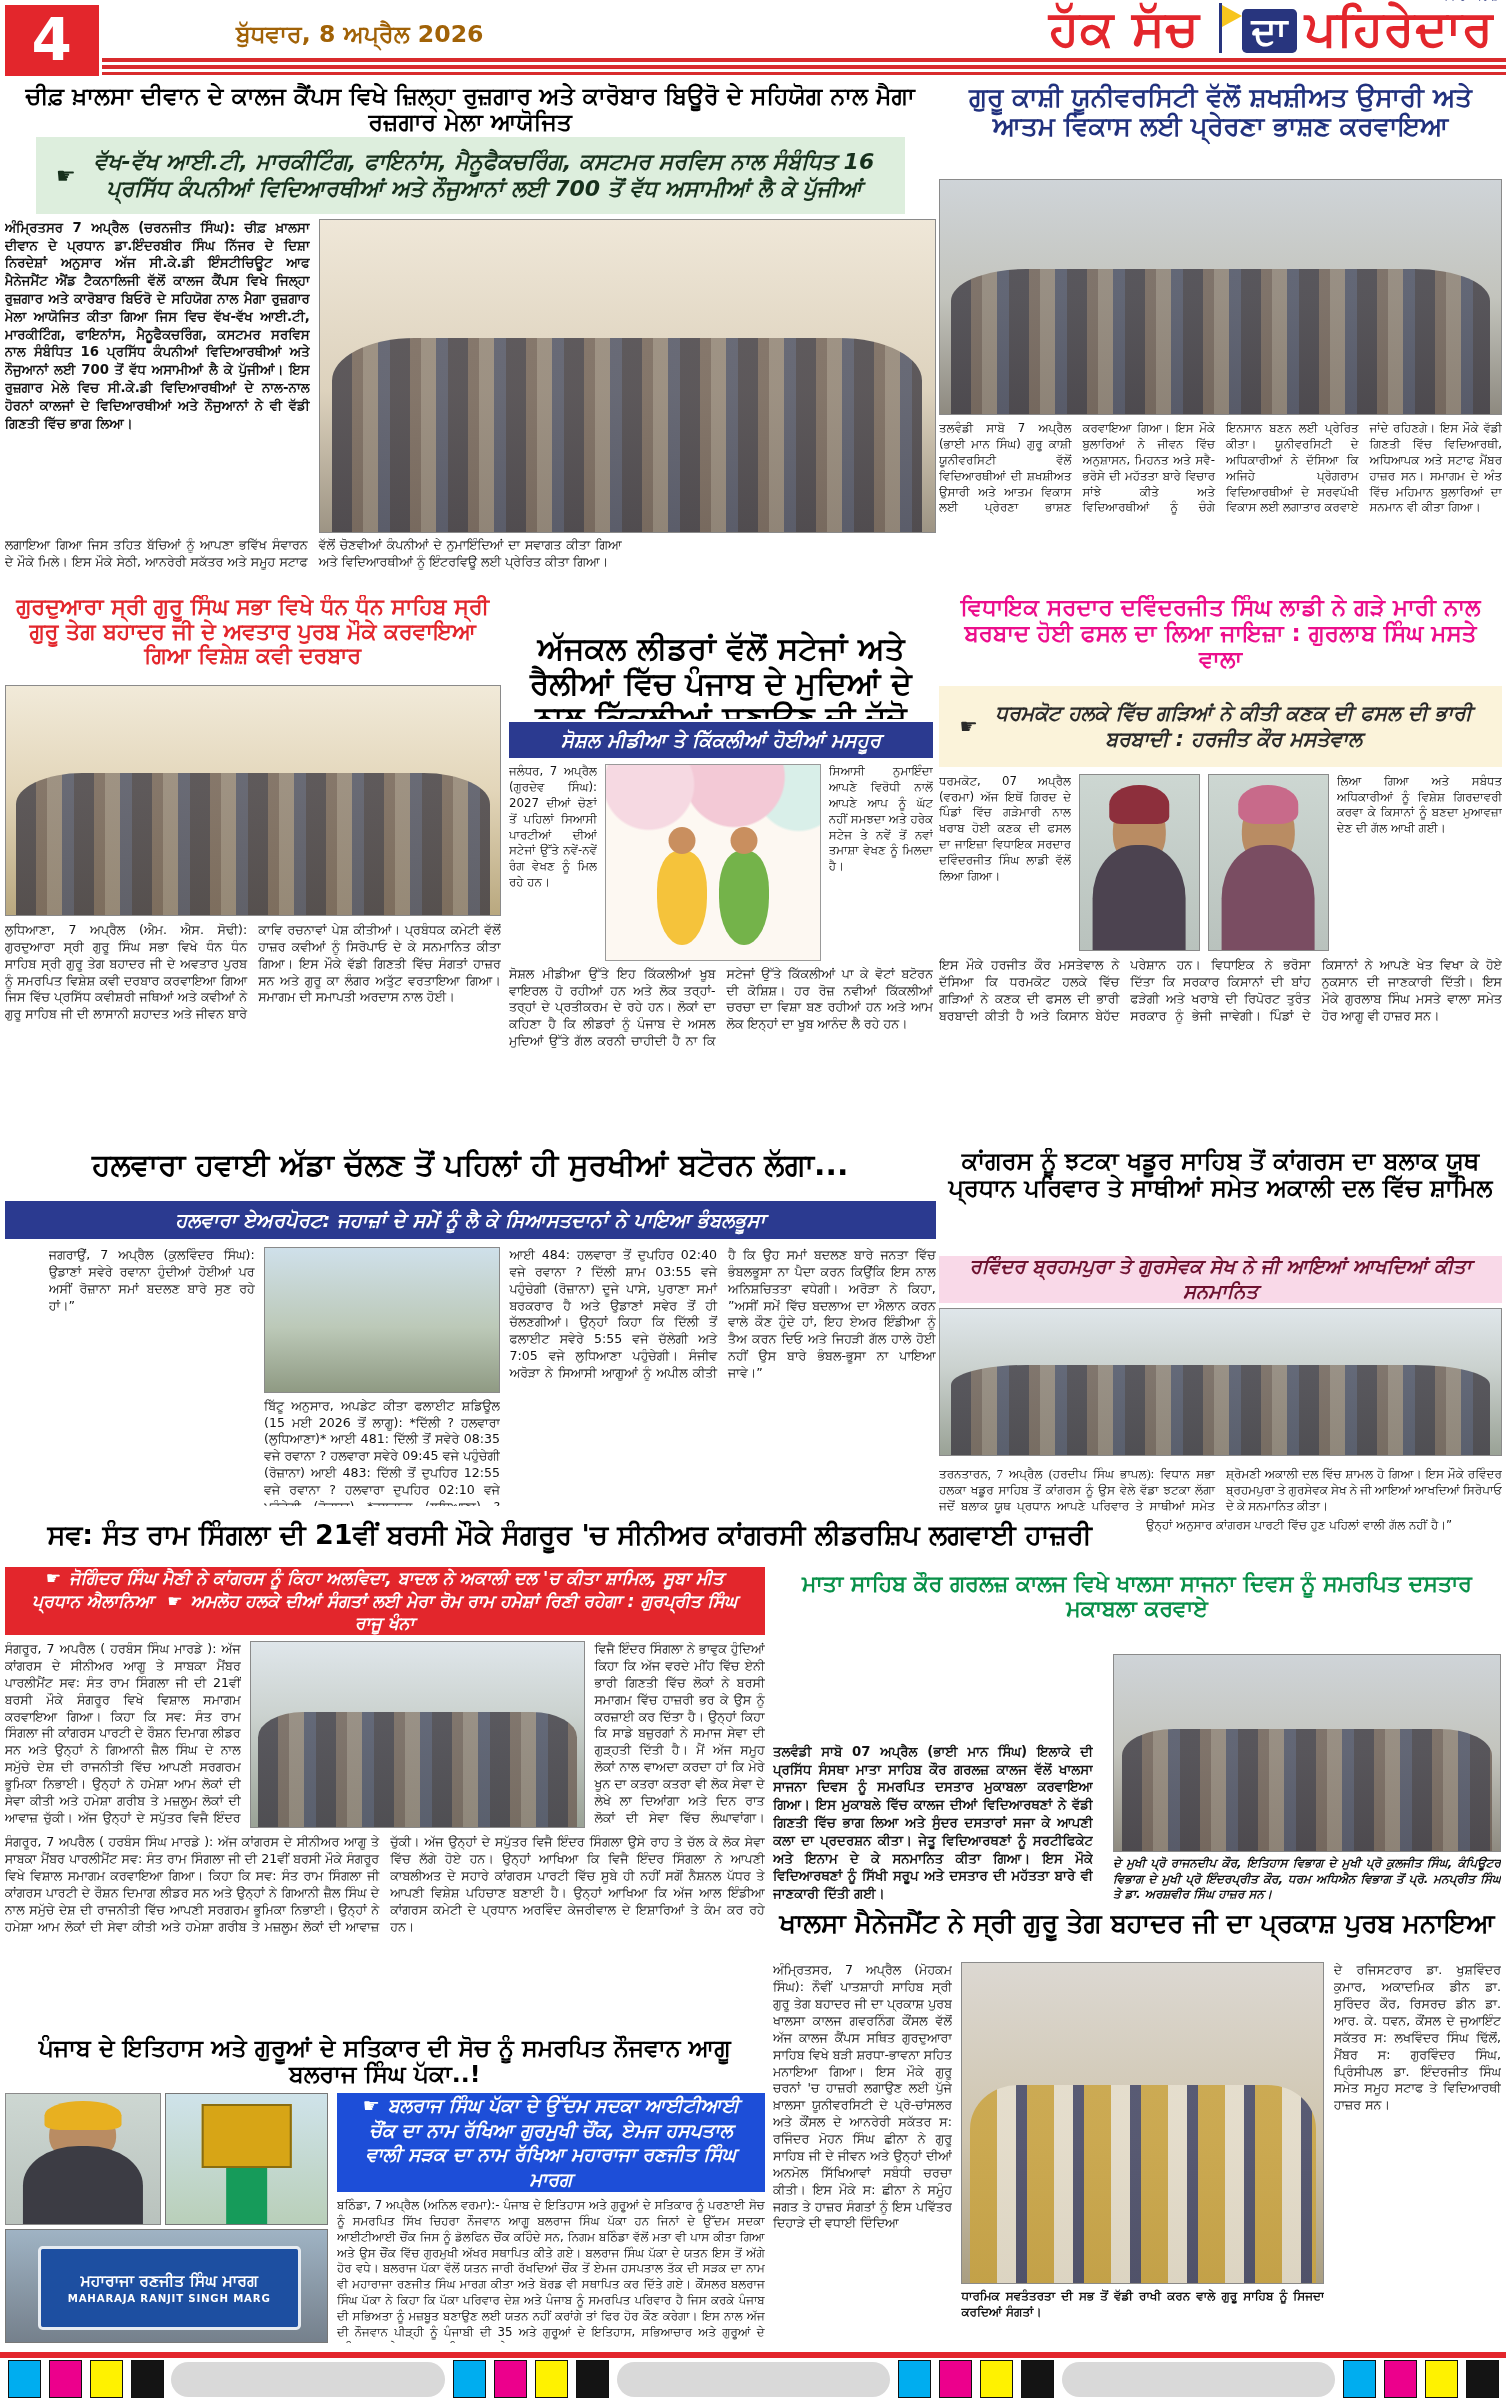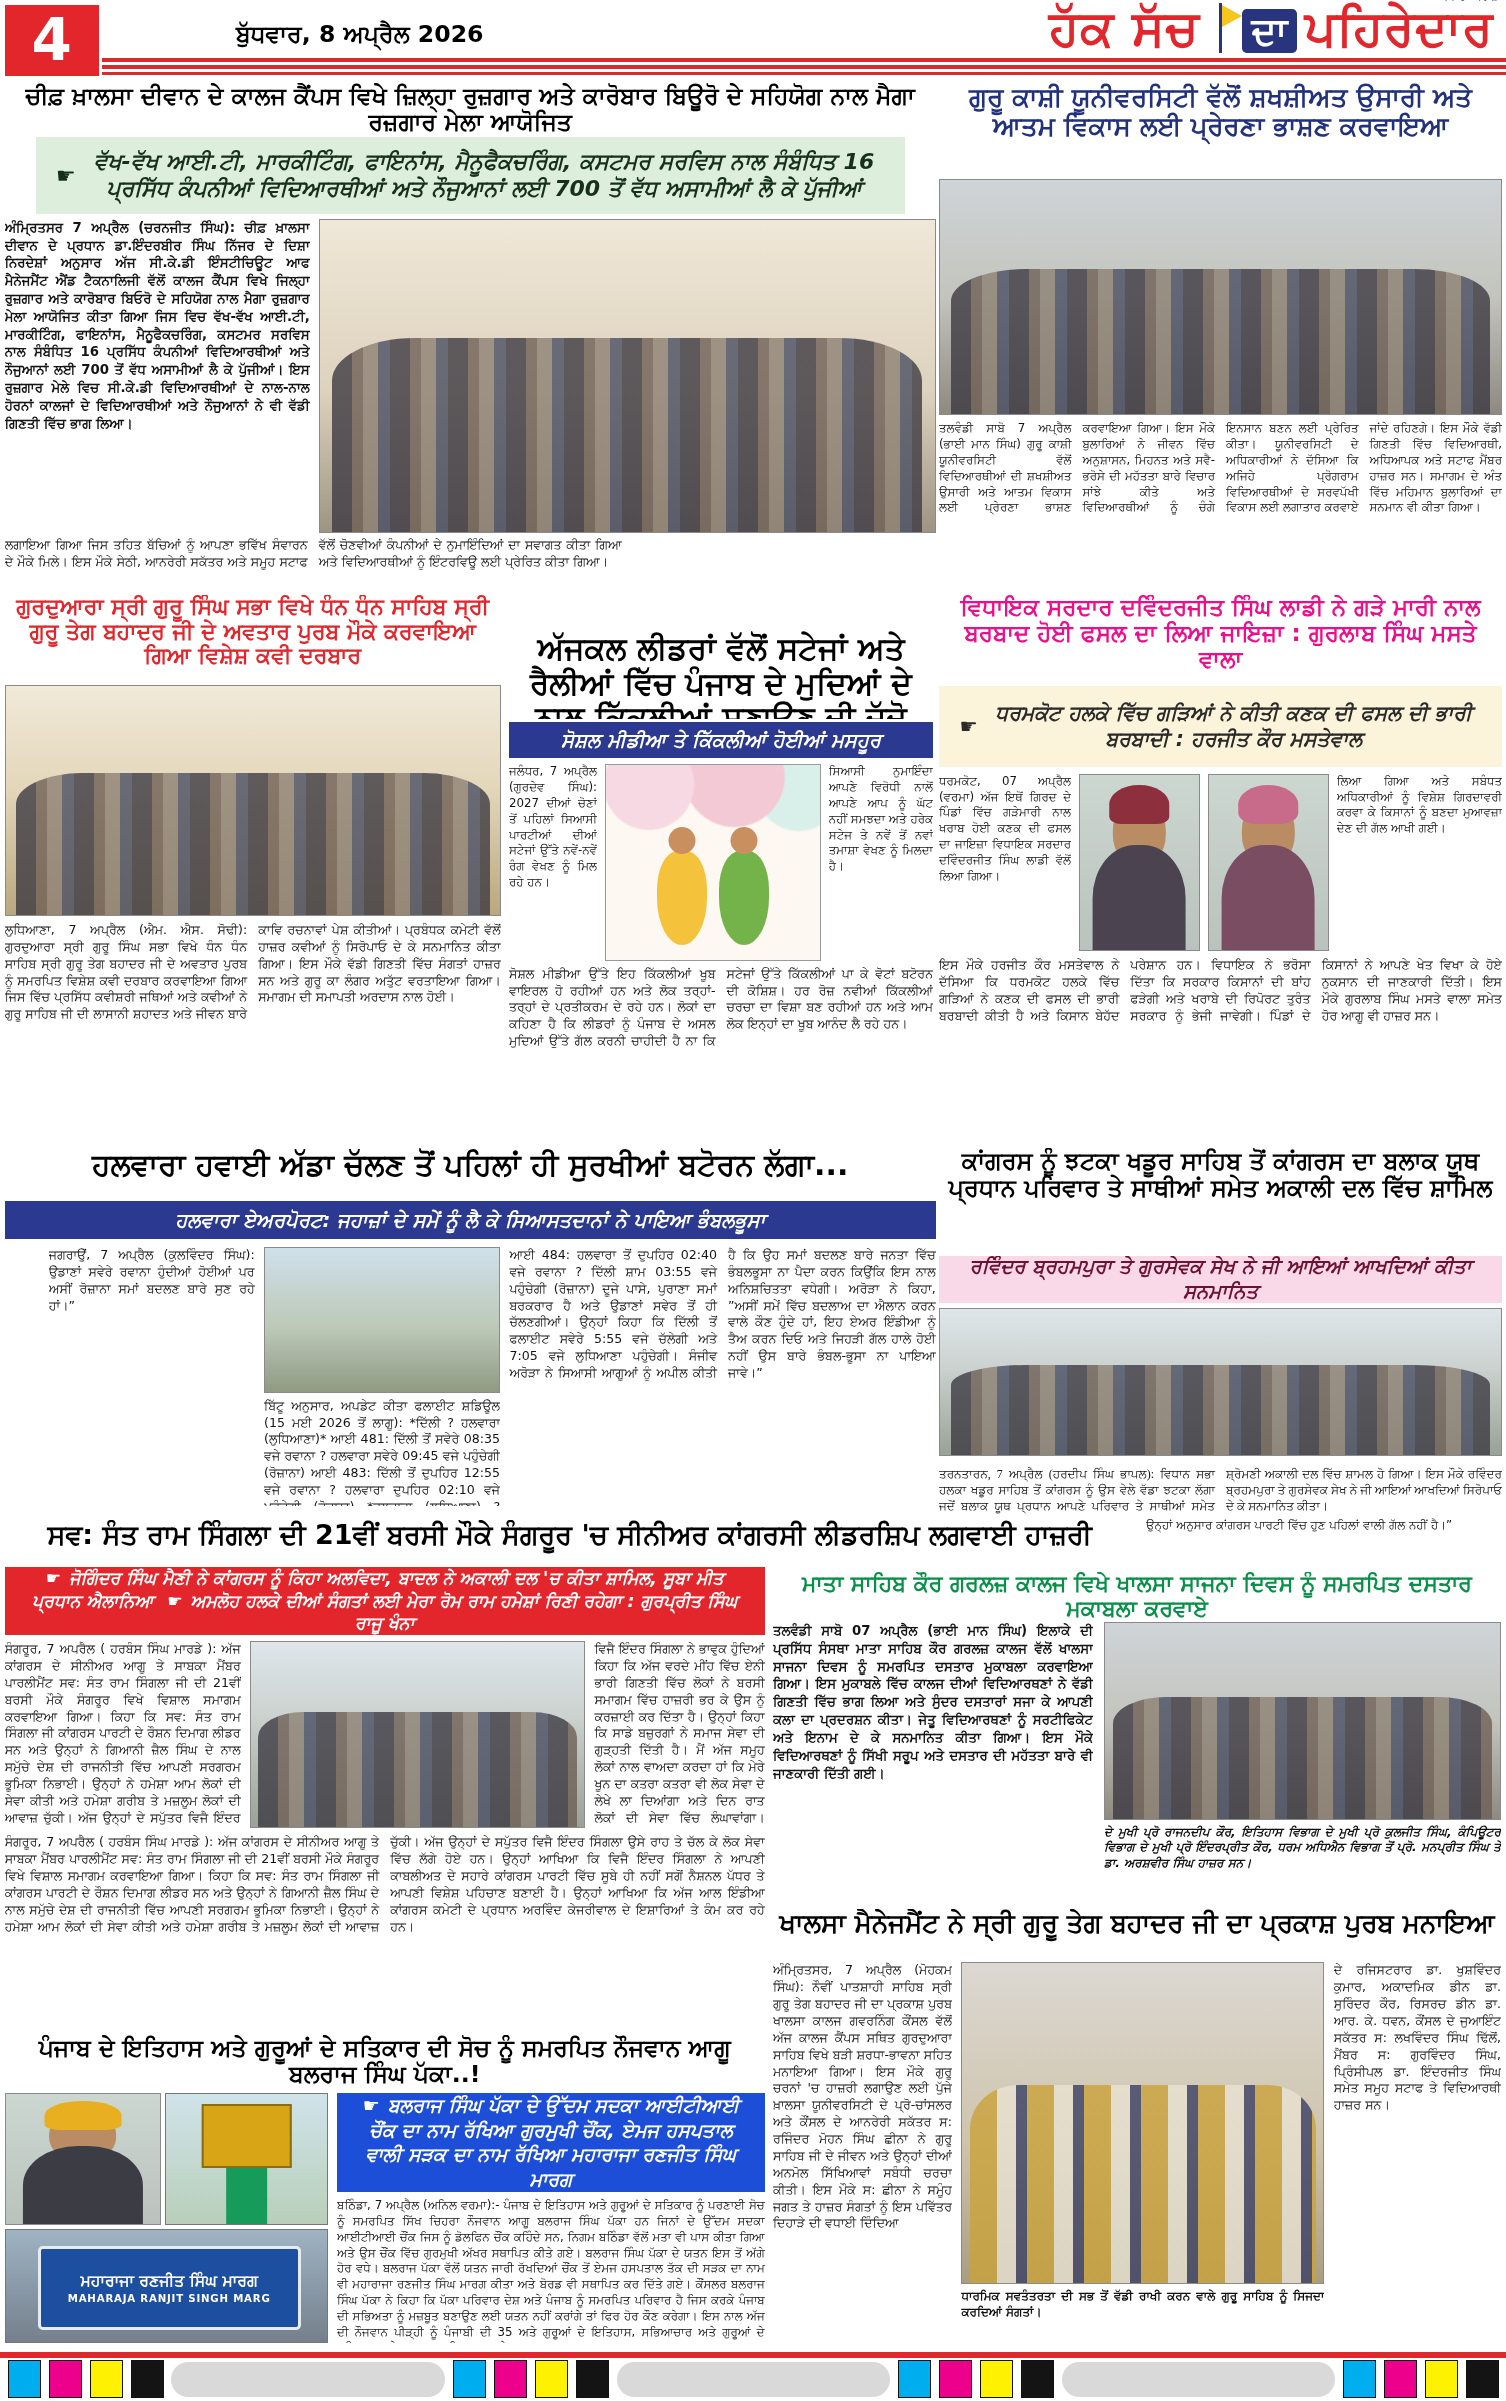--- a/index.html
+++ b/index.html
@@ -1,21 +1,21 @@
 <!DOCTYPE html>
 <html style="font-size:12.6px"><head>
 <meta charset="utf-8">
 <style>
   html,body{margin:0;padding:0;background:#efefef;}
   .page{position:relative;width:1506px;height:2401px;background:#ffffff;margin:0 auto;
         font-family:"DejaVu Sans","Liberation Sans",sans-serif;color:#111;overflow:hidden;}
   .abs{position:absolute;box-sizing:border-box;}
   
   .pagenum{background:#e3262c;color:#fff;font-weight:bold;font-size:58px;display:flex;align-items:center;justify-content:center;}
-  .date{font-weight:bold;font-size:23.6px;color:#000000;}
+  .date{font-weight:bold;font-size:23.6px;color:#a16207;}
   .rules3{background:repeating-linear-gradient(to bottom,#d92b2d 0 3.9px,#ffffff 3.9px 7px);}
   .masthead{display:flex;align-items:flex-end;gap:7.9px;}
   .mh-red{color:#e3262c;font-weight:bold;font-size:49px;line-height:1;letter-spacing:0.8px;}
   .mh-da{background:#28357e;color:#fff;font-weight:bold;font-size:38px;padding:3.1px 9.4px;border-radius:4.7px;line-height:1;}
   .mh-tag{position:absolute;top:-12.6px;right:-4.7px;font-size:9.4px;color:#28357e;font-weight:bold;white-space:nowrap;}
   .flagwrap{position:relative;width:27px;height:50px;}
   .flagpole{position:absolute;left:11.8px;top:0;width:3.1px;height:50px;background:#28357e;}
   .flagcloth{position:absolute;left:15px;top:1.6px;width:0;height:0;border-top:11px solid transparent;border-bottom:11px solid transparent;border-left:20.4px solid #f7c51e;}
   
   .hl{font-weight:bold;text-align:center;line-height:1.12;overflow:hidden;}
@@ -223,21 +223,21 @@
       <div class="photo ph-crowd" style="width:333px;">
           <div class="people"></div>
         </div>
       <div class="bt" style="flex:1;">ਵਿਜੈ ਇੰਦਰ ਸਿੰਗਲਾ ਨੇ ਭਾਵੁਕ ਹੁੰਦਿਆਂ ਕਿਹਾ ਕਿ ਅੱਜ ਵਰਦੇ ਮੀਂਹ ਵਿੱਚ ਏਨੀ ਭਾਰੀ ਗਿਣਤੀ ਵਿੱਚ ਲੋਕਾਂ ਨੇ ਬਰਸੀ ਸਮਾਗਮ ਵਿੱਚ ਹਾਜ਼ਰੀ ਭਰ ਕੇ ਉਸ ਨੂੰ ਕਰਜ਼ਾਈ ਕਰ ਦਿੱਤਾ ਹੈ। ਉਨ੍ਹਾਂ ਕਿਹਾ ਕਿ ਸਾਡੇ ਬਜ਼ੁਰਗਾਂ ਨੇ ਸਮਾਜ ਸੇਵਾ ਦੀ ਗੁੜ੍ਹਤੀ ਦਿੱਤੀ ਹੈ। ਮੈਂ ਅੱਜ ਸਮੂਹ ਲੋਕਾਂ ਨਾਲ ਵਾਅਦਾ ਕਰਦਾ ਹਾਂ ਕਿ ਮੇਰੇ ਖੂਨ ਦਾ ਕਤਰਾ ਕਤਰਾ ਵੀ ਲੋਕ ਸੇਵਾ ਦੇ ਲੇਖੇ ਲਾ ਦਿਆਂਗਾ ਅਤੇ ਦਿਨ ਰਾਤ ਲੋਕਾਂ ਦੀ ਸੇਵਾ ਵਿੱਚ ਲੰਘਾਵਾਂਗਾ। ਉਨ੍ਹਾਂ ਆਪਣੇ ਪਿਤਾ ਨੂੰ ਯਾਦ ਕਰਦਿਆਂ ਇਹ ਵੀ ਆਖਿਆ ਕਿ ਸਵ: ਸੰਤ ਰਾਮ ਸਿੰਗਲਾ ਉਨ੍ਹਾਂ ਲਈ ਸਿਰਫ਼ ਪਿਤਾ ਹੀ ਨਹੀਂ, ਸਗੋਂ ਉਨ੍ਹਾਂ ਦੀ ਸ਼ਕਤੀ, ਪ੍ਰੇਰਣਾ ਅਤੇ ਮਿਹਨਤ ਦਾ ਸੋਮਾ ਸਨ। ਇਸ ਮੌਕੇ ਪਰਮਿੰਦਰ ਸਿੰਘ ਢੀਂਡਸਾ, ਦਲਵੀਰ ਸਿੰਘ, ਗੁਰਮੇਲ ਸਿੰਘ ਸਮੇਤ ਵੱਡੀ ਗਿਣਤੀ ਵਿੱਚ ਆਗੂ ਤੇ ਵਰਕਰ ਹਾਜ਼ਰ ਸਨ।</div>
     </div>
     <div class="bt c2" style="margin-top:6.3px;height:188px;">ਸੰਗਰੂਰ, 7 ਅਪਰੈਲ ( ਹਰਬੰਸ ਸਿੰਘ ਮਾਰਡੇ ): ਅੱਜ ਕਾਂਗਰਸ ਦੇ ਸੀਨੀਅਰ ਆਗੂ ਤੇ ਸਾਬਕਾ ਮੈਂਬਰ ਪਾਰਲੀਮੈਂਟ ਸਵ: ਸੰਤ ਰਾਮ ਸਿੰਗਲਾ ਜੀ ਦੀ 21ਵੀਂ ਬਰਸੀ ਮੌਕੇ ਸੰਗਰੂਰ ਵਿਖੇ ਵਿਸ਼ਾਲ ਸਮਾਗਮ ਕਰਵਾਇਆ ਗਿਆ। ਕਿਹਾ ਕਿ ਸਵ: ਸੰਤ ਰਾਮ ਸਿੰਗਲਾ ਜੀ ਕਾਂਗਰਸ ਪਾਰਟੀ ਦੇ ਰੌਸ਼ਨ ਦਿਮਾਗ ਲੀਡਰ ਸਨ ਅਤੇ ਉਨ੍ਹਾਂ ਨੇ ਗਿਆਨੀ ਜ਼ੈਲ ਸਿੰਘ ਦੇ ਨਾਲ ਸਮੁੱਚੇ ਦੇਸ਼ ਦੀ ਰਾਜਨੀਤੀ ਵਿੱਚ ਆਪਣੀ ਸਰਗਰਮ ਭੂਮਿਕਾ ਨਿਭਾਈ। ਉਨ੍ਹਾਂ ਨੇ ਹਮੇਸ਼ਾ ਆਮ ਲੋਕਾਂ ਦੀ ਸੇਵਾ ਕੀਤੀ ਅਤੇ ਹਮੇਸ਼ਾ ਗਰੀਬ ਤੇ ਮਜ਼ਲੂਮ ਲੋਕਾਂ ਦੀ ਆਵਾਜ਼ ਚੁੱਕੀ। ਅੱਜ ਉਨ੍ਹਾਂ ਦੇ ਸਪੁੱਤਰ ਵਿਜੈ ਇੰਦਰ ਸਿੰਗਲਾ ਉਸੇ ਰਾਹ ਤੇ ਚੱਲ ਕੇ ਲੋਕ ਸੇਵਾ ਵਿੱਚ ਲੱਗੇ ਹੋਏ ਹਨ। ਉਨ੍ਹਾਂ ਆਖਿਆ ਕਿ ਵਿਜੈ ਇੰਦਰ ਸਿੰਗਲਾ ਨੇ ਆਪਣੀ ਕਾਬਲੀਅਤ ਦੇ ਸਹਾਰੇ ਕਾਂਗਰਸ ਪਾਰਟੀ ਵਿੱਚ ਸੂਬੇ ਹੀ ਨਹੀਂ ਸਗੋਂ ਨੈਸ਼ਨਲ ਪੱਧਰ ਤੇ ਆਪਣੀ ਵਿਸ਼ੇਸ਼ ਪਹਿਚਾਣ ਬਣਾਈ ਹੈ। ਉਨ੍ਹਾਂ ਆਖਿਆ ਕਿ ਅੱਜ ਆਲ ਇੰਡੀਆ ਕਾਂਗਰਸ ਕਮੇਟੀ ਦੇ ਪ੍ਰਧਾਨ ਅਰਵਿੰਦ ਕੇਜਰੀਵਾਲ ਦੇ ਇਸ਼ਾਰਿਆਂ ਤੇ ਕੰਮ ਕਰ ਰਹੇ ਹਨ।</div>
   </div>
 
   <div class="abs hl hl-green" style="left:773px;top:1572px;width:728px;height:46px;font-size:22px;">ਮਾਤਾ ਸਾਹਿਬ ਕੌਰ ਗਰਲਜ਼ ਕਾਲਜ ਵਿਖੇ ਖਾਲਸਾ ਸਾਜਨਾ ਦਿਵਸ ਨੂੰ ਸਮਰਪਿਤ ਦਸਤਾਰ ਮੁਕਾਬਲਾ ਕਰਵਾਏ</div>
   <div class="abs" style="left:773px;top:1622px;width:728px;height:281px;">
-    <div style="display:flex;gap:11px;height:100%;">
+    <div style="display:flex;gap:20px;height:100%;align-items:flex-end;">
       <div class="bt big" style="width:320px;">ਤਲਵੰਡੀ ਸਾਬੋ 07 ਅਪ੍ਰੈਲ (ਭਾਈ ਮਾਨ ਸਿੰਘ) ਇਲਾਕੇ ਦੀ ਪ੍ਰਸਿੱਧ ਸੰਸਥਾ ਮਾਤਾ ਸਾਹਿਬ ਕੌਰ ਗਰਲਜ਼ ਕਾਲਜ ਵੱਲੋਂ ਖਾਲਸਾ ਸਾਜਨਾ ਦਿਵਸ ਨੂੰ ਸਮਰਪਿਤ ਦਸਤਾਰ ਮੁਕਾਬਲਾ ਕਰਵਾਇਆ ਗਿਆ। ਇਸ ਮੁਕਾਬਲੇ ਵਿੱਚ ਕਾਲਜ ਦੀਆਂ ਵਿਦਿਆਰਥਣਾਂ ਨੇ ਵੱਡੀ ਗਿਣਤੀ ਵਿੱਚ ਭਾਗ ਲਿਆ ਅਤੇ ਸੁੰਦਰ ਦਸਤਾਰਾਂ ਸਜਾ ਕੇ ਆਪਣੀ ਕਲਾ ਦਾ ਪ੍ਰਦਰਸ਼ਨ ਕੀਤਾ। ਜੇਤੂ ਵਿਦਿਆਰਥਣਾਂ ਨੂੰ ਸਰਟੀਫਿਕੇਟ ਅਤੇ ਇਨਾਮ ਦੇ ਕੇ ਸਨਮਾਨਿਤ ਕੀਤਾ ਗਿਆ। ਇਸ ਮੌਕੇ ਵਿਦਿਆਰਥਣਾਂ ਨੂੰ ਸਿੱਖੀ ਸਰੂਪ ਅਤੇ ਦਸਤਾਰ ਦੀ ਮਹੱਤਤਾ ਬਾਰੇ ਵੀ ਜਾਣਕਾਰੀ ਦਿੱਤੀ ਗਈ।</div>
       <div style="flex:1;display:flex;flex-direction:column;gap:4.7px;font-style:italic;">
         <div class="photo ph-hall" style="height:196px;">
             <div class="people"></div>
           </div>
         <div class="caption" style="flex:1;">ਦੇ ਮੁਖੀ ਪ੍ਰੋ ਰਾਜਨਦੀਪ ਕੌਰ, ਇਤਿਹਾਸ ਵਿਭਾਗ ਦੇ ਮੁਖੀ ਪ੍ਰੋ ਕੁਲਜੀਤ ਸਿੰਘ, ਕੰਪਿਊਟਰ ਵਿਭਾਗ ਦੇ ਮੁਖੀ ਪ੍ਰੋ ਇੰਦਰਪ੍ਰੀਤ ਕੌਰ, ਧਰਮ ਅਧਿਐਨ ਵਿਭਾਗ ਤੋਂ ਪ੍ਰੋ. ਮਨਪ੍ਰੀਤ ਸਿੰਘ ਤੇ ਡਾ. ਅਰਸ਼ਵੀਰ ਸਿੰਘ ਹਾਜ਼ਰ ਸਨ।</div>
       </div>
     </div>
   </div>
 

